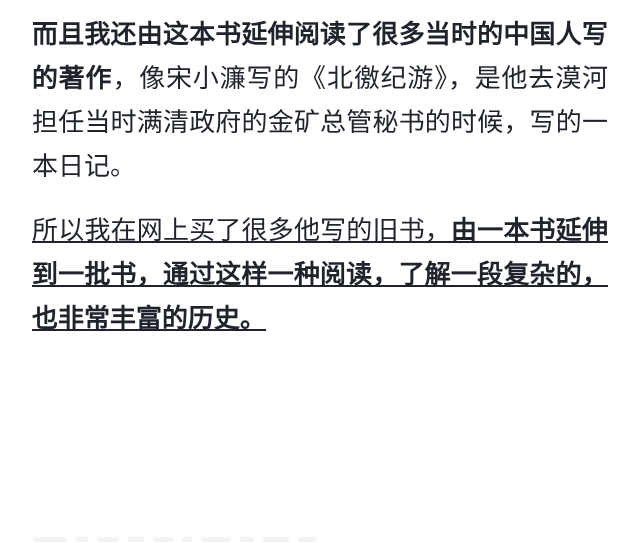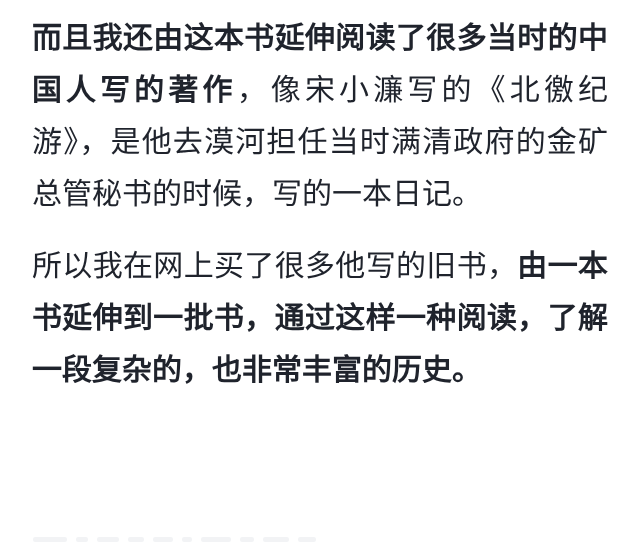--- a/index.html
+++ b/index.html
@@ -14,30 +14,31 @@
     position: relative;
     font-family: "Liberation Sans", sans-serif;
   }
   .article {
     padding: 12px 32px 0 32px;
     box-sizing: border-box;
     width: 640px;
   }
   .para {
     margin: 0 0 20px 0;
-    font-size: 30px;
-    line-height: 52px;
+    font-size: 26px;
+    line-height: 44px;
     color: #1f232c;
     text-align: justify;
     text-justify: inter-character;
     word-break: break-all;
     letter-spacing: 0;
   }
   .para:last-child {
     margin-bottom: 0;
+    text-decoration: underline;
   }
   .seg { font-weight: 400; }
   .seg.bold { font-weight: 700; }
   
   .cutoff-row {
     position: absolute;
     left: 33px;
     top: 537px;
     height: 6px;
     display: flex;

